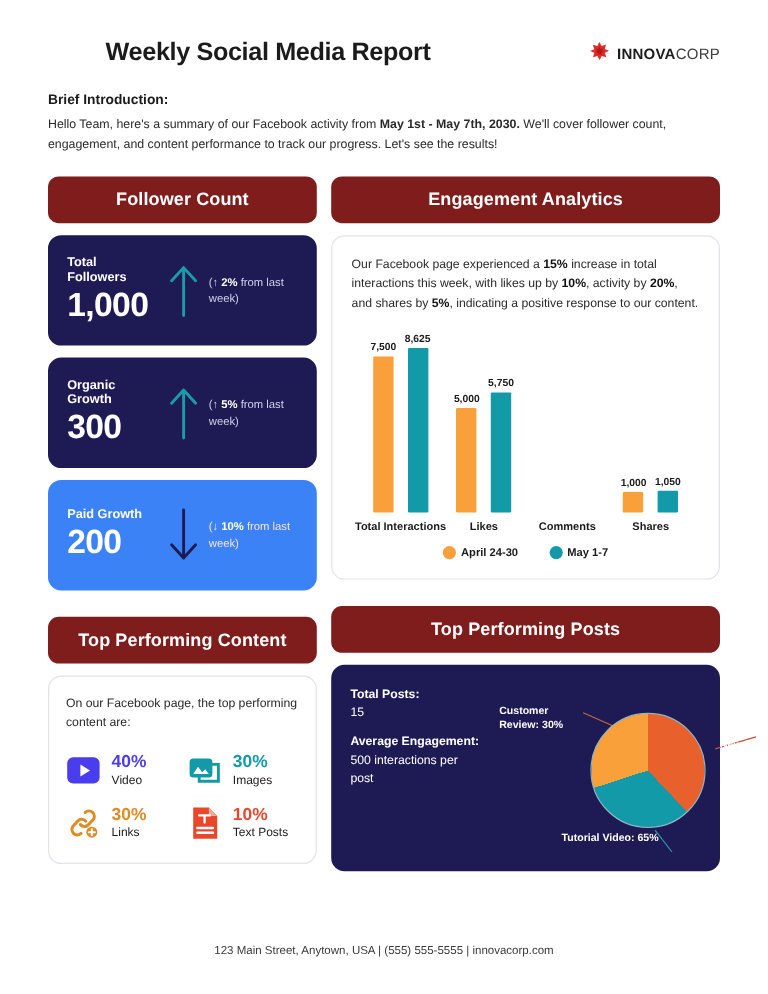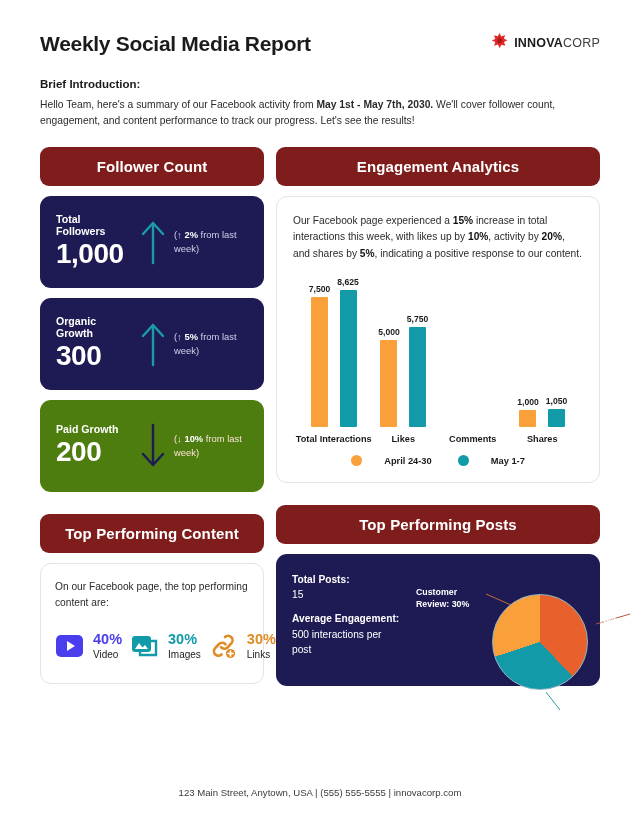--- a/index.html
+++ b/index.html
@@ -6,21 +6,21 @@
   html, body {
     width: 640px; height: 828px;
     background: #ffffff;
     font-family: "Liberation Sans", sans-serif;
     color: #1b1b1b;
     overflow: hidden;
   }
   .page { position: relative; width: 640px; height: 828px; padding: 0 40px; }
 
   
-  .topbar { display: flex; align-items: flex-start; justify-content: space-between; padding-top: 32px; }
+  .topbar { display: flex; align-items: flex-end; justify-content: space-between; padding-top: 32px; margin-left: 48px; }
   .report-title { font-size: 21px; font-weight: bold; letter-spacing: -0.3px; color: #1b1b1b; }
   .brand { display: flex; align-items: center; gap: 6px; }
   .brand-name { font-size: 12.5px; letter-spacing: 0.2px; }
   .brand-name .b1 { font-weight: bold; color: #1b1b1b; }
   .brand-name .b2 { font-weight: normal; color: #3d3d3d; }
 
   
   .intro { margin-top: 22px; }
   .intro-title { font-size: 11.5px; font-weight: bold; color: #1b1b1b; }
   .intro-body { margin-top: 7px; font-size: 10.3px; line-height: 1.55; color: #2a2a2a; max-width: 545px; }
@@ -38,21 +38,21 @@
   }
 
   
   .stat-card {
     border-radius: 11px; margin-top: 10px;
     padding: 14px 14px 14px 16px;
     display: flex; align-items: center; gap: 6px;
     min-height: 92px;
   }
   .stat-navy { background: #1e1b54; }
-  .stat-orange { background: #4d7c0f; justify-content: center; }
+  .stat-orange { background: #3b82f6; justify-content: center; }
   .stat-main { flex: 1; }
   .stat-label { color: #fff; font-size: 10.6px; font-weight: bold; }
   .stat-value { color: #fff; font-size: 28px; font-weight: bold; line-height: 1.15; margin-top: 1px; letter-spacing: -0.5px; }
   .stat-arrow { width: 30px; flex: none; display: flex; justify-content: center; }
   .stat-note { width: 76px; flex: none; font-size: 9.4px; line-height: 1.45; }
   .note-teal { color: #cfd2ec; }
   .note-light { color: #fde3d6; }
   .stat-note b { font-weight: bold; color: #fff; }
 
   
@@ -69,34 +69,34 @@
   .plot { display: flex; align-items: flex-end; justify-content: space-around; height: 168px; }
   .group { display: flex; flex-direction: column; align-items: center; width: 25%; }
   .bars { display: flex; align-items: flex-end; gap: 7px; height: 150px; }
   .bar-wrap { display: flex; flex-direction: column; align-items: center; justify-content: flex-end; height: 100%; }
   .bar-val { font-size: 8.6px; font-weight: bold; color: #1b1b1b; margin-bottom: 3px; white-space: nowrap; }
   .bar { width: 17px; border-radius: 1px; }
   .bar-a { background: #f9a03b; }
   .bar-b { background: #129aa8; }
   .cat { font-size: 9.2px; font-weight: bold; color: #1b1b1b; margin-top: 7px; white-space: nowrap; }
   .legend { display: flex; justify-content: center; gap: 26px; margin-top: 11px; margin-bottom: 4px; }
-  .leg-item { display: flex; align-items: flex-end; gap: 22px; font-size: 9.3px; font-weight: bold; color: #1b1b1b; }
+  .leg-item { display: flex; align-items: center; gap: 4px; font-size: 9.3px; font-weight: bold; color: #1b1b1b; }
   .dot { width: 11px; height: 11px; border-radius: 50%; }
 
   
   .panel-content { padding: 15px 14px 18px; }
   .content-intro { font-size: 10.2px; line-height: 1.6; color: #2a2a2a; }
-  .tiles { display: grid; grid-template-columns: 1fr 1fr 1fr 1fr; gap: 14px 8px; margin-top: 15px; }
+  .tiles { display: grid; grid-template-columns: 1fr 1fr; gap: 14px 8px; margin-top: 15px; }
   .tile { display: flex; align-items: center; gap: 8px; }
   .tile-ico { width: 30px; height: 30px; flex: none; display: flex; align-items: center; justify-content: center; }
   .tile-pct { font-size: 14.5px; font-weight: bold; line-height: 1.1; }
   .tile-lbl { font-size: 10px; color: #1b1b1b; margin-top: 1px; }
 
   
-  .panel-posts { margin-top: 10px; background: #1e1b54; border-radius: 11px; padding: 18px 16px; height: 132px; display: flex; }
+  .panel-posts { margin-top: 10px; background: #1e1b54; border-radius: 11px; padding: 18px 16px; height: 172px; display: flex; }
   .posts-stats { width: 108px; flex: none; color: #fff; font-size: 10.2px; line-height: 1.5; }
   .posts-stats .k { font-weight: bold; }
   .posts-stats .gap { height: 9px; }
   .pie-area { flex: 1; position: relative; margin-left: 24px; }
   .pie { position: absolute; width: 96px; height: 96px; border-radius: 50%; left: 68px; top: 22px; }
   .pie-lbl { position: absolute; color: #fff; font-size: 8.8px; font-weight: bold; line-height: 1.38; }
   .lbl-cust { left: -8px; top: 14px; width: 74px; }
   .lbl-new { left: 176px; top: 42px; width: 80px; }
   .lbl-tut { left: 44px; top: 120px; width: 84px; }
   .pie-area svg.leader { position: absolute; left: 0; top: 0; }

